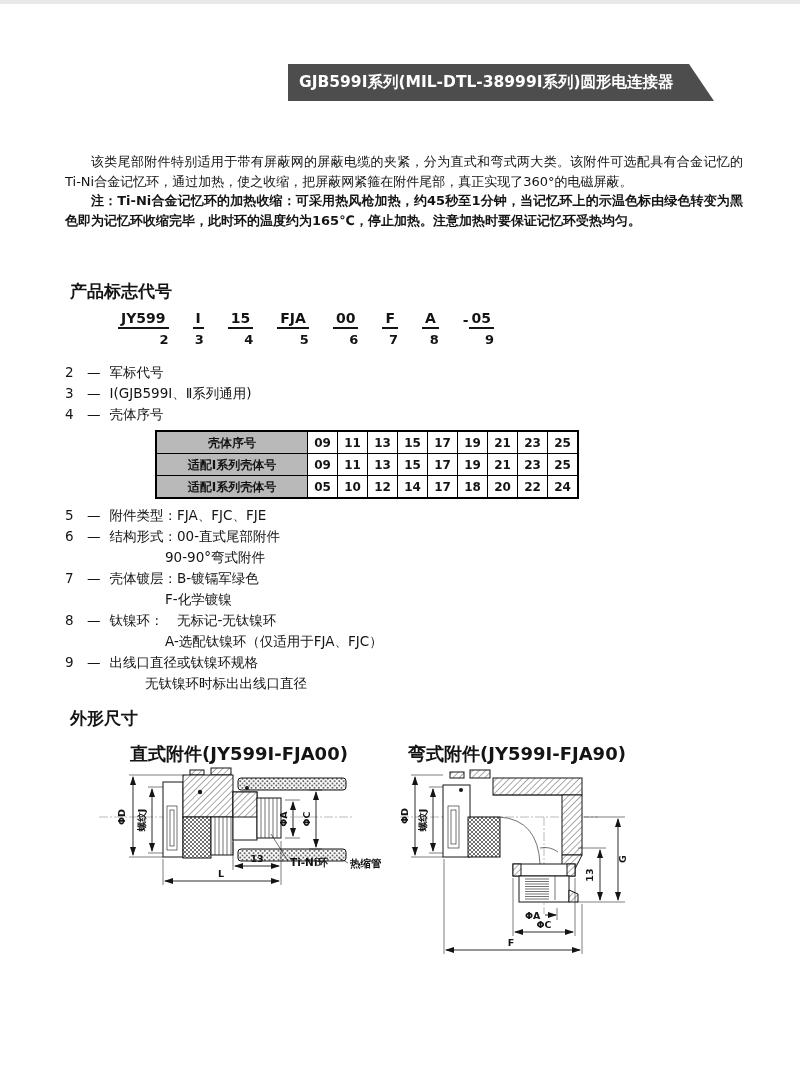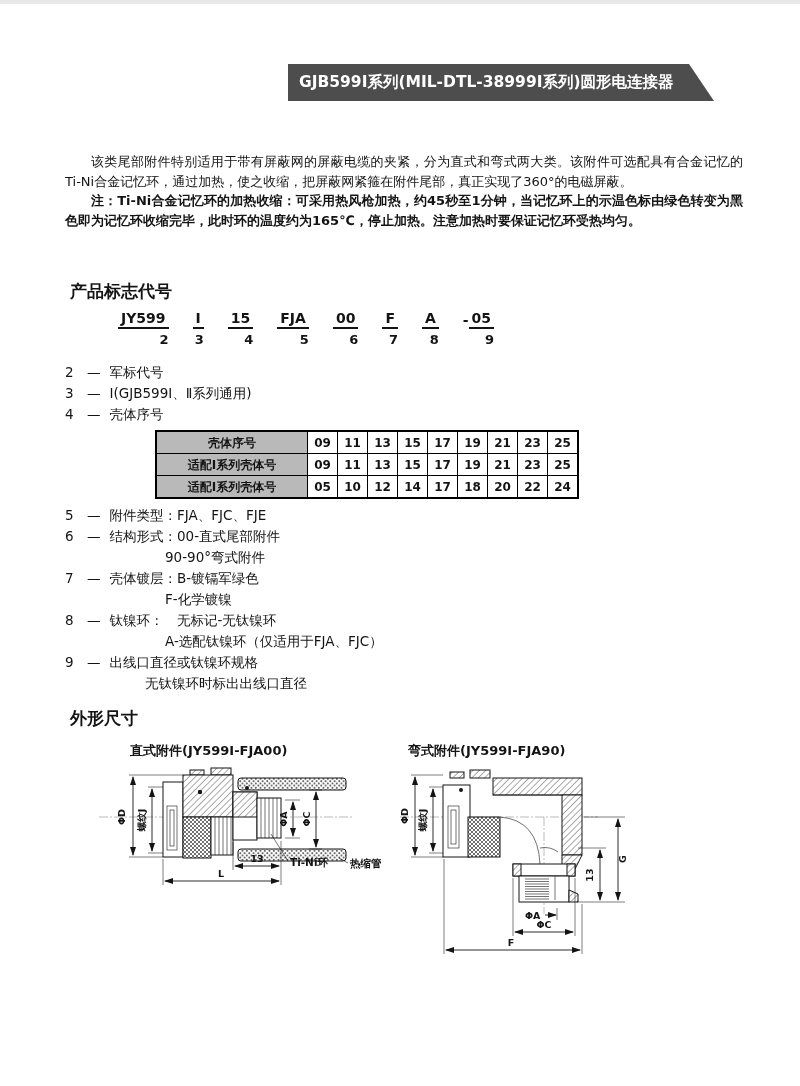--- a/index.html
+++ b/index.html
@@ -36,21 +36,21 @@
   .lg-cont-a{margin-left:100px;}
   .lg-cont-b{margin-left:80px;}
   
   .shell-table{border-collapse:collapse;border:2px solid #000;margin:5px 0 6px 90px;
                font-size:12px;line-height:14px;}
   .shell-table td{border:1px solid #000;height:19px;text-align:center;font-weight:bold;}
   .shell-table td.lbl{background:#b9b9b9;width:148px;}
   .shell-table td.val{width:27px;}
   
   .h-outline{top:703px;}
-  .cap{position:absolute;top:738px;font-size:13px;font-weight:bold;white-space:nowrap;}
+  .cap{position:absolute;top:738px;font-size:18px;font-weight:bold;white-space:nowrap;}
   .cap-straight{left:130px;}
   .cap-angled{left:408px;}
   svg.draw{position:absolute;top:758px;}
   svg.straight{left:95px;}
   svg.angled{left:398px;}
   svg .ol{fill:#fff;stroke:#141414;stroke-width:1;}
   svg .hat{fill:url(#pHatch);stroke:#141414;stroke-width:1;}
   svg .knl{fill:url(#pKnurl);stroke:#141414;stroke-width:1;}
   svg .dts{fill:url(#pDots);stroke:#141414;stroke-width:1;}
   svg .dim{stroke:#141414;stroke-width:0.9;fill:none;}

